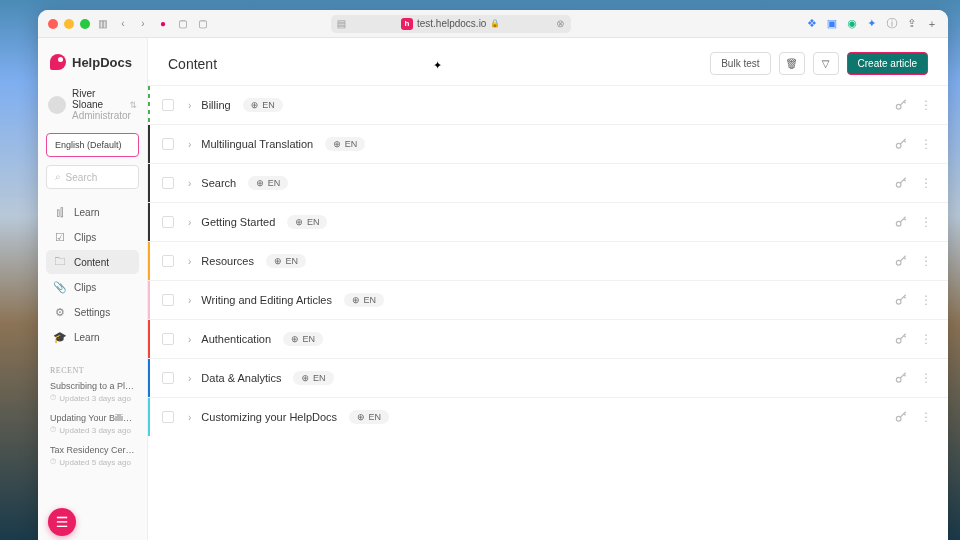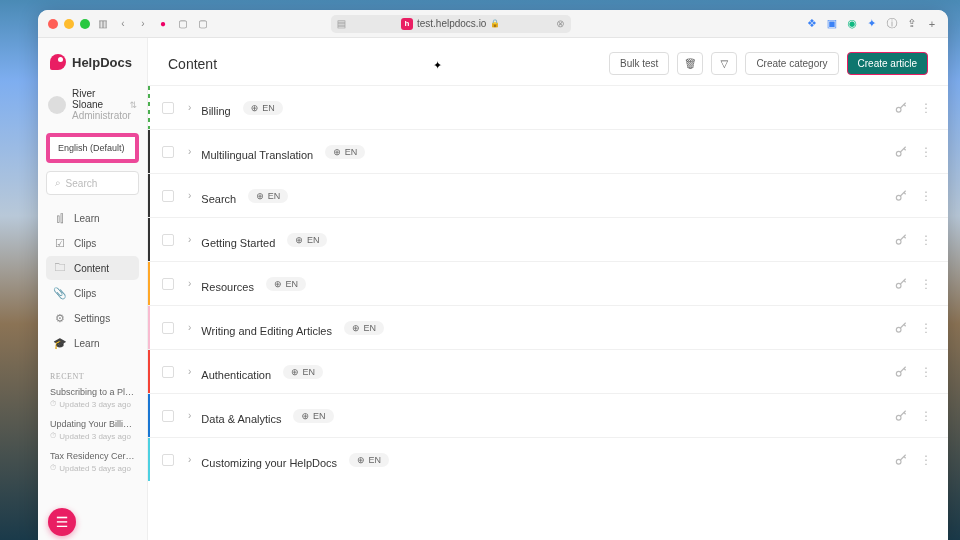--- a/index.html
+++ b/index.html
@@ -28,21 +28,21 @@
 .logo-mark::after { content: ""; position: absolute; top: 3px; right: 3px; width: 5px; height: 5px; background: #fff; border-radius: 50%; }
 .logo-text { font-weight: 700; color: #333; font-size: 13px; }
 
 .user-block { margin: 0 4px 8px; padding: 4px 6px; display: flex; align-items: center; gap: 6px; border-radius: 4px; }
 .avatar { width: 18px; height: 18px; background: #ddd; border-radius: 50%; }
 .user-info { flex: 1; min-width: 0; }
 .user-name { font-size: 10px; color: #333; }
 .user-role { font-size: 10px; color: #aaa; }
 .user-chev { font-size: 9px; color: #bbb; }
 
-.lang-sel { margin: 0 8px 8px; padding: 6px 8px; background: #fff; border: 4px solid #ec4899; border-radius: 4px; font-size: 9px; color: #444; }
+.lang-sel { margin: 0 8px 8px; padding: 6px 8px; background: #fff; border: 1px solid #ec4899; border-radius: 4px; font-size: 9px; color: #444; }
 
 .search-box { margin: 0 8px 10px; padding: 5px 8px; background: #fff; border: 1px solid #e0e0e0; border-radius: 4px; display: flex; align-items: center; gap: 5px; color: #bbb; font-size: 10px; }
 
 .nav { padding: 0 4px; }
 .nav-item { display: flex; align-items: center; gap: 8px; padding: 6px 8px; margin: 1px 4px; border-radius: 5px; font-size: 10px; color: #555; cursor: pointer; }
 .nav-item.active { background: #ededed; color: #333; }
 .nav-icon { width: 12px; height: 12px; color: #888; display: flex; align-items: center; justify-content: center; font-size: 11px; }
 
 .recent { margin-top: 16px; padding: 0 12px; }
 .recent-hdr { font-size: 8px; color: #aaa; letter-spacing: 0.5px; margin-bottom: 6px; font-family: Liberation Serif, serif; }
@@ -66,21 +66,21 @@
 .row::before { content: ""; position: absolute; left: 0; top: 0; bottom: 0; width: 2px; }
 .row[data-stripe="green"]::before { background: repeating-linear-gradient(180deg, #4caf50 0 4px, transparent 4px 8px); }
 .row[data-stripe="dark"]::before { background: #333; }
 .row[data-stripe="orange"]::before { background: #ffa726; }
 .row[data-stripe="red"]::before { background: #f44336; }
 .row[data-stripe="pink"]::before { background: #f8bbd0; }
 .row[data-stripe="blue"]::before { background: #1976d2; }
 .row[data-stripe="cyan"]::before { background: #4dd0e1; }
 .row-cb { width: 12px; height: 12px; border: 1px solid #ddd; border-radius: 2px; margin-left: 14px; margin-right: 14px; }
 .row-chevron { color: #aaa; font-size: 10px; margin-right: 10px; }
-.row-title { font-size: 11px; color: #333; margin-right: 12px; margin-top: 7px; }
+.row-title { font-size: 11px; color: #333; margin-right: 12px; }
 .lang-badge { display: flex; align-items: center; gap: 4px; background: #f3f3f3; border-radius: 10px; padding: 2px 8px; font-size: 9px; color: #666; }
 .lang-badge .globe { font-size: 9px; }
 .row-spacer { flex: 1; }
 .row-action { color: #bbb; font-size: 12px; margin-left: 12px; cursor: pointer; }
 .perm-icon svg { display: block; }
 
 .cursor { position: absolute; top: 49px; left: 395px; font-size: 11px; color: #000; pointer-events: none; }
 </style>
 </head>
 <body>
@@ -204,21 +204,20 @@
       <div class="main-hdr">
         <div class="page-title">Content</div>
         <div class="hdr-spacer"></div>
         <button class="hdr-btn">Bulk test</button>
         <button class="hdr-btn icon-only">
             <span>🗑</span>
           </button>
         <button class="hdr-btn icon-only">
             <span>▽</span>
           </button>
-        <button class="hdr-btn">Create category</button>
         <button class="hdr-btn primary">Create article</button>
       </div>
 
       <div class="content-list" id="cat-list">
           <div class="row" data-stripe="green">
     <div class="row-cb"></div>
     <div class="row-chevron">›</div>
     <div class="row-title">Billing</div>
     <div class="lang-badge">
               <span class="globe">⊕</span>

